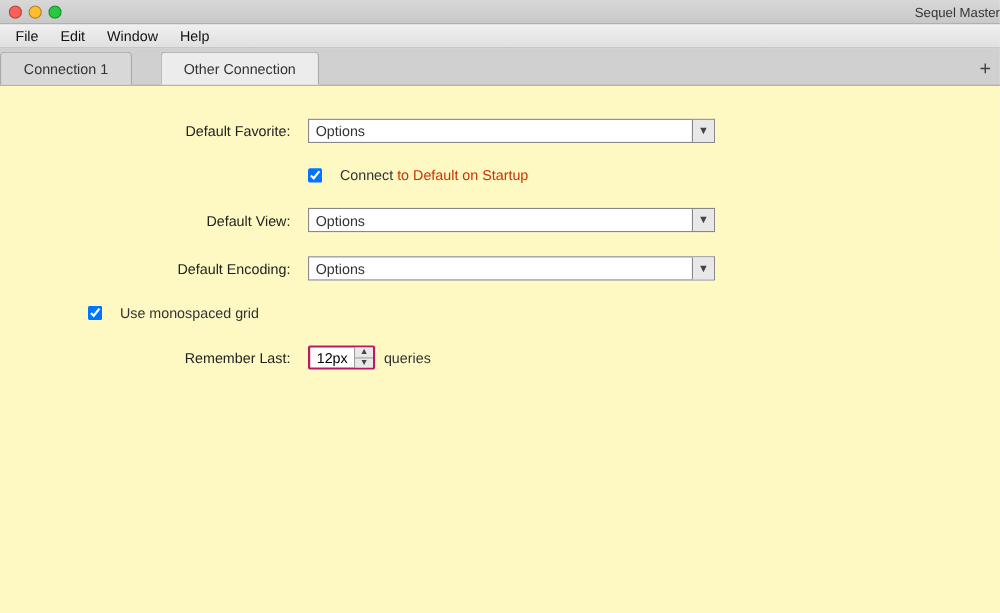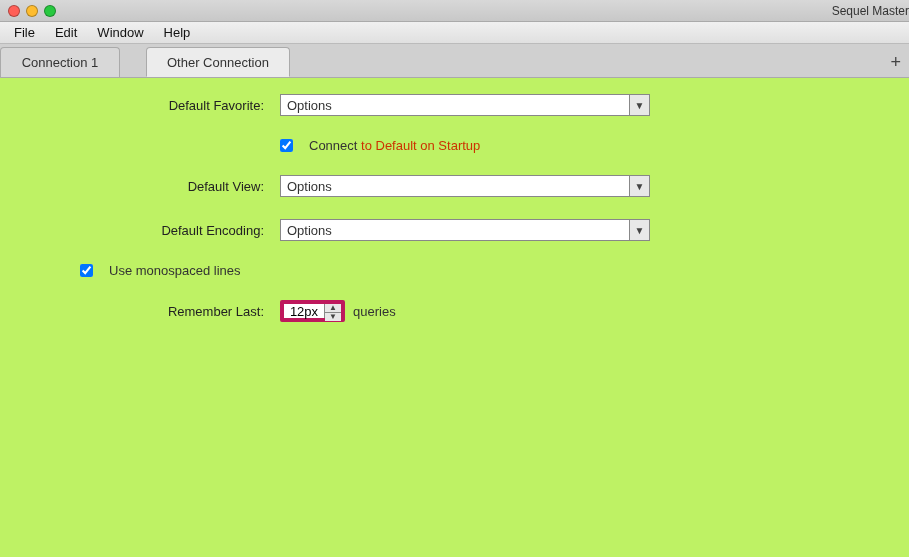--- a/index.html
+++ b/index.html
@@ -97,22 +97,22 @@
       right: 8px;
       bottom: 6px;
       font-size: 18px;
       color: #444;
       cursor: pointer;
       line-height: 1;
     }
 
     
     .content {
-      background: #bef264;
-      padding: 16px 0;
+      background: #fef9c3;
+      padding: 30px 0;
       height: calc(557px - 22px - 22px - 34px);
       overflow-y: auto;
     }
 
     
     .form-row {
       display: flex;
       align-items: center;
       margin-bottom: 22px;
       padding: 0 80px;
@@ -173,21 +173,21 @@
 
     
     .spinner-wrapper {
       display: flex;
       align-items: center;
       gap: 8px;
     }
     .spinner-box {
       display: flex;
       align-items: center;
-      border: 4px solid #be185d;
+      border: 2px solid #be185d;
       border-radius: 2px;
       background: white;
       height: 22px;
     }
     .spinner-input {
       width: 40px;
       padding: 0 4px;
       font-size: 13px;
       text-align: center;
       border: none;
@@ -292,21 +292,21 @@
         <span class="select-text">Options</span>
         <div class="select-arrow">▼</div>
       </div>
     </div>
   </div>
 
   <div class="form-row">
     <div class="form-control">
       <div class="checkbox-row">
         <input type="checkbox" checked="" style="">
-        <span>Use monospaced lines</span>
+        <span>Use monospaced grid</span>
       </div>
     </div>
   </div>
 
 
   <div class="form-row">
     <div class="form-label">Remember Last:</div>
     <div class="form-control">
       <div class="spinner-wrapper">
         <div class="spinner-box">

